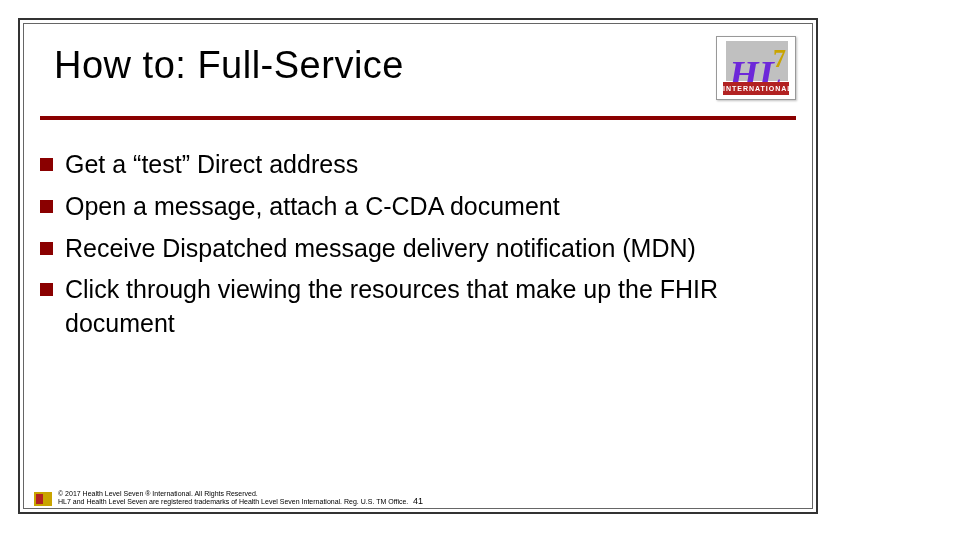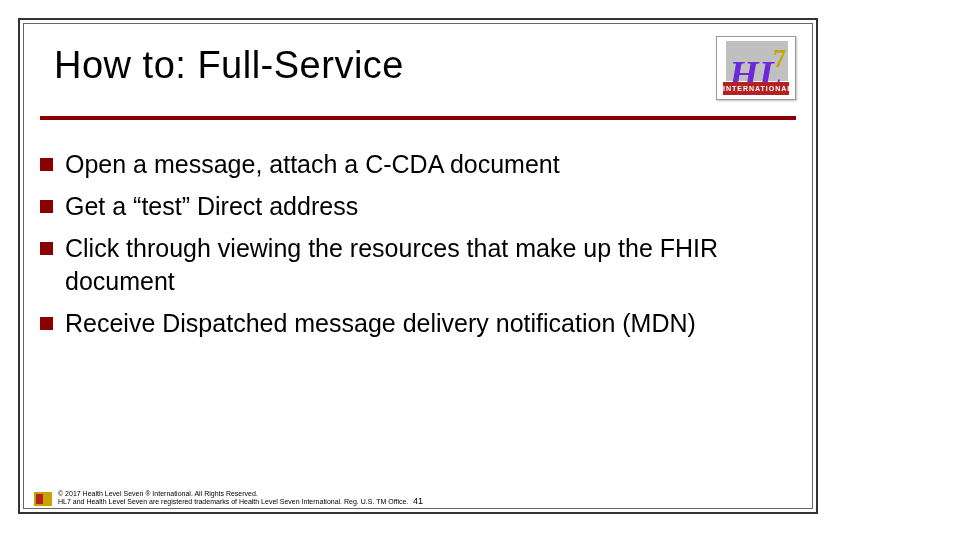--- a/index.html
+++ b/index.html
@@ -198,33 +198,33 @@
         <div class="logo-banner">INTERNATIONAL</div>
       </div>
     </div>
   </div>
 
   <div class="hr"></div>
 
   <div class="content">
     <div class="bullet-item">
       <div class="sq"></div>
+      <div class="btxt">Get a “test” Direct address</div>
+    </div>
+    <div class="bullet-item">
+      <div class="sq"></div>
       <div class="btxt">Open a message, attach a C-CDA document</div>
     </div>
     <div class="bullet-item">
       <div class="sq"></div>
-      <div class="btxt">Get a “test” Direct address</div>
+      <div class="btxt">Receive Dispatched message delivery notification (MDN)</div>
     </div>
     <div class="bullet-item">
       <div class="sq"></div>
       <div class="btxt">Click through viewing the resources that make up the FHIR document</div>
-    </div>
-    <div class="bullet-item">
-      <div class="sq"></div>
-      <div class="btxt">Receive Dispatched message delivery notification (MDN)</div>
     </div>
   </div>
 
   <div class="footer">
     <div class="footer-logo"></div>
     <div class="footer-text">
       <div>© 2017 Health Level Seven ® International. All Rights Reserved.</div>
       <div>HL7 and Health Level Seven are registered trademarks of Health Level Seven International. Reg. U.S. TM Office.</div>
     </div>
   </div>

